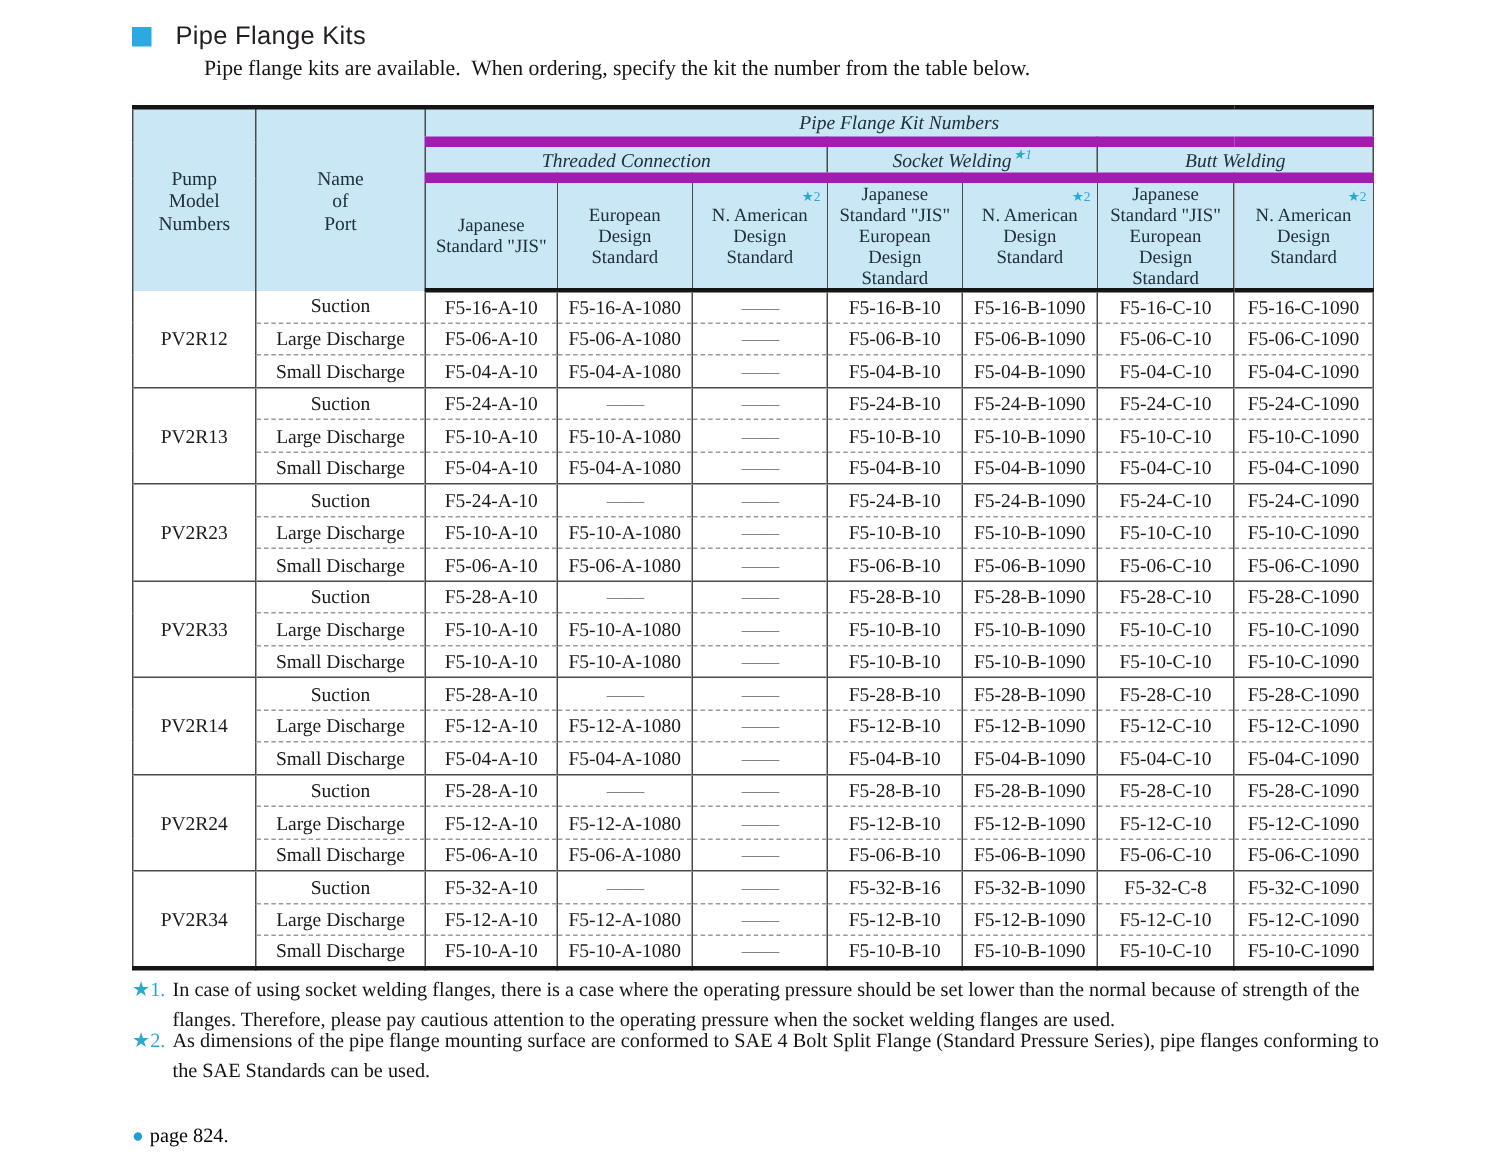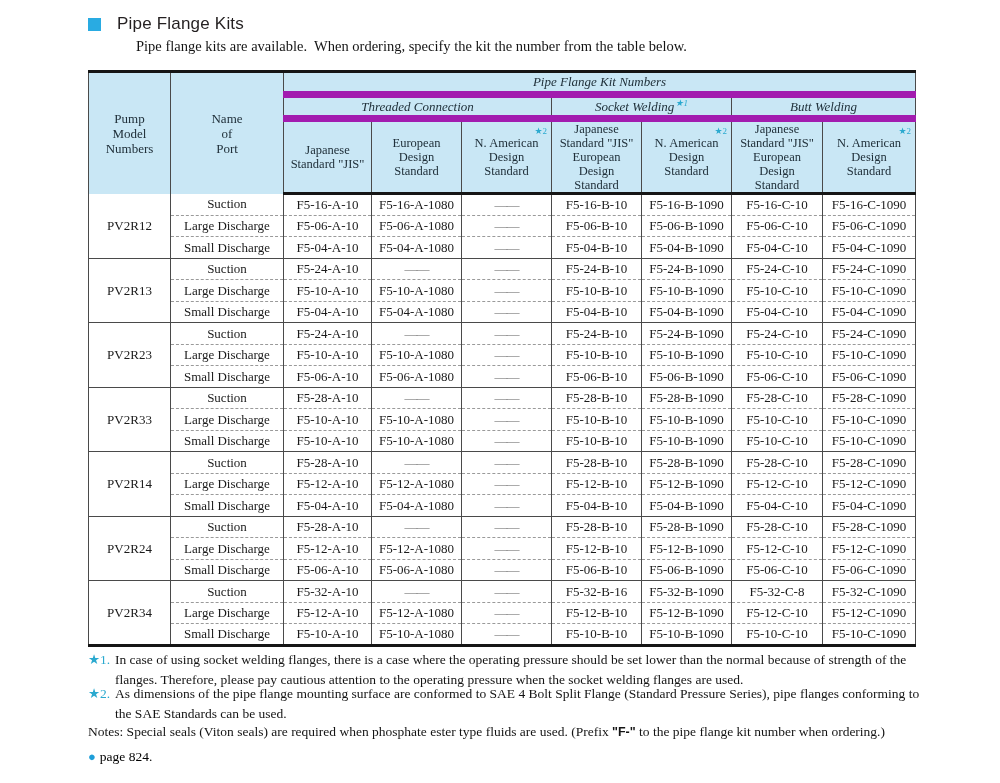--- a/index.html
+++ b/index.html
@@ -338,21 +338,20 @@
 
   <div class="footnote" id="footnote-1">
     <span class="marker">★1.</span>
     <span class="ftext">In case of using socket welding flanges, there is a case where the operating pressure should be set lower than the normal because of strength of the flanges. Therefore, please pay cautious attention to the operating pressure when the socket welding flanges are used.</span>
   </div>
   <div class="footnote" id="footnote-2">
     <span class="marker">★2.</span>
     <span class="ftext">As dimensions of the pipe flange mounting surface are conformed to SAE 4 Bolt Split Flange (Standard Pressure Series), pipe flanges conforming to the SAE Standards can be used.</span>
   </div>
 
-  <div id="notes-line"><span>Notes: Special seals (Viton seals) are required when phosphate ester type fluids are used. (Prefix </span><b>"F-"</b><span> to the pipe flange kit number when ordering.)</span></div>
 
   <div id="details-line">
     <span id="details-bullet">●</span>
     <span id="details-link">page 824</span>
     <span>.</span>
   </div>
 
 </div>
 
 </body></html>

